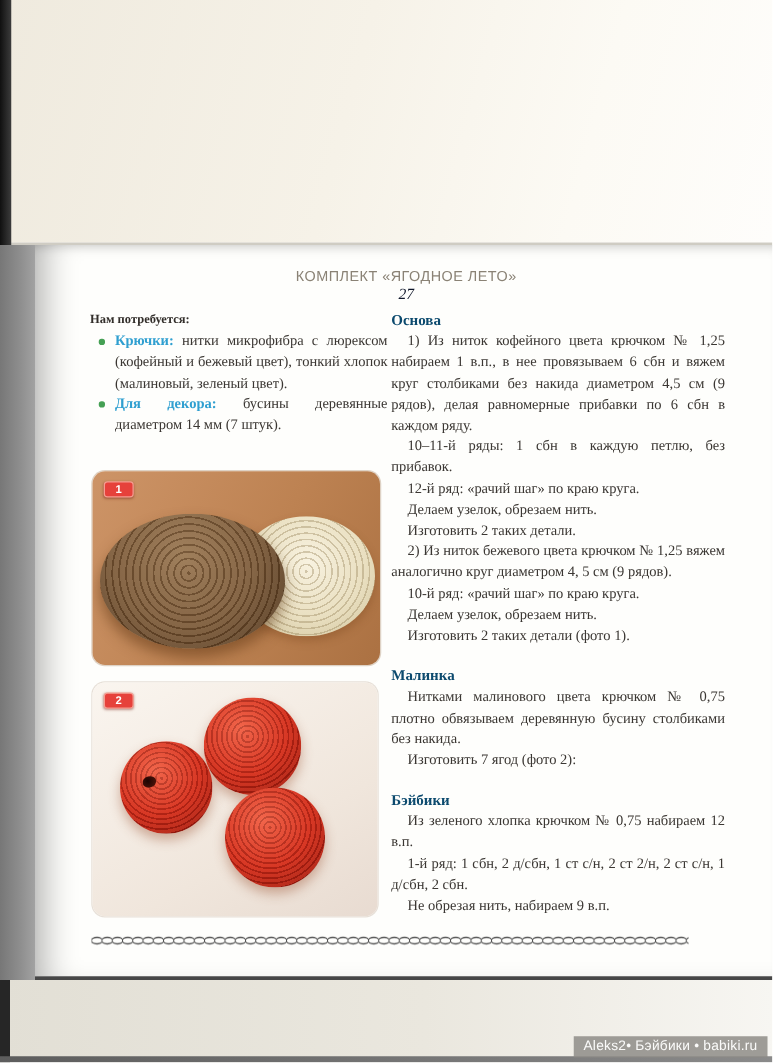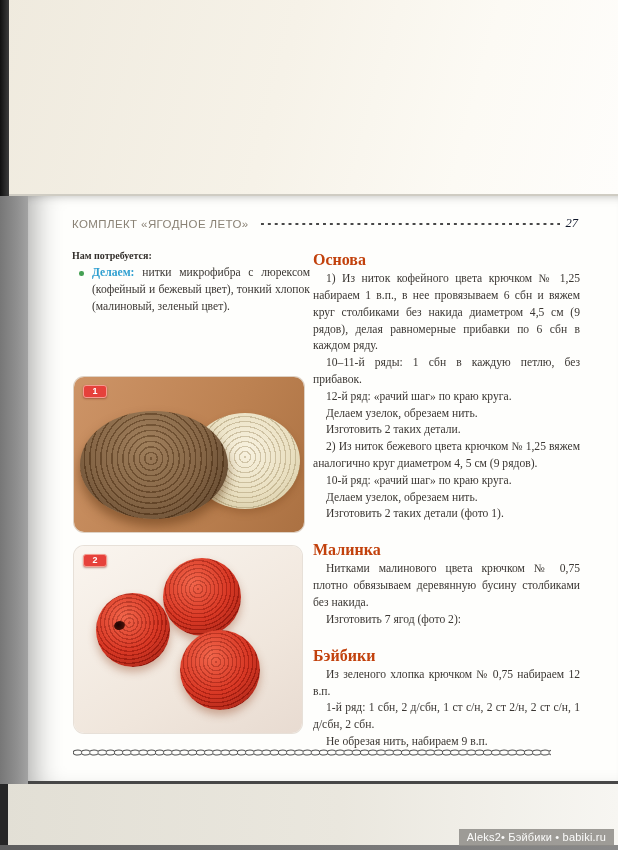--- a/index.html
+++ b/index.html
@@ -24,21 +24,21 @@
   .watermark { position:absolute; right:4px; bottom:4px; padding:2px 8px 3px;
     font-family:"Liberation Sans",sans-serif; font-size:11px; color:#fbfbfa;
     background:rgba(142,140,135,.85); letter-spacing:.2px; }
 
   
   .page { position:absolute; left:28px; top:196px; width:590px; height:588px;
     background:#fefefc; border-bottom:3px solid #474747;
     box-shadow: inset 24px 0 28px -18px rgba(0,0,0,.33), inset 0 7px 9px -7px rgba(0,0,0,.22); }
 
   
-  .hdr { position:absolute; left:44px; top:20px; width:506px; display:flex; align-items:center; }
+  .hdr { position:absolute; left:44px; top:20px; width:506px; display:flex; align-items:center;flex-direction:column; }
   .hdr-title { font-family:"Liberation Sans",sans-serif; font-size:11.5px; color:#8a8275;
     letter-spacing:.4px; white-space:nowrap; }
   .hdr-dots { flex:1; height:12px; margin:0 6px 0 10px;
     background-image:radial-gradient(circle,#474747 1.15px,transparent 1.35px);
     background-size:6.9px 12px; background-repeat:repeat-x; background-position:0 center; }
   .hdr-page { font-size:12.5px; font-style:italic; color:#0f172a; }
 
   
   .left-col { position:absolute; left:44px; top:54px; width:238px; color:#3b3733; }
   .mat-heading { font-size:10px; font-weight:bold; color:#322e2a; margin-bottom:4px; }
@@ -80,21 +80,21 @@
     box-shadow:0 5px 9px rgba(160,90,60,.45); }
   .ball-1 { left:89px; top:12px; width:78px; height:78px; }
   .ball-2 { left:22px; top:47px; width:74px; height:74px; }
   .ball-3 { left:106px; top:84px; width:80px; height:80px; }
   .bead-hole { position:absolute; left:24%; top:38%; width:11px; height:9px; border-radius:50%;
     background:radial-gradient(circle at 40% 40%, #1c0402, #5a170c); transform:rotate(-15deg); }
 
   
   .right-col { position:absolute; left:285px; top:52px; width:267px;
     font-size:11.6px; line-height:1.45; color:#3b3733; text-align:justify; }
-  .right-col h3 { font-size:16px; font-weight:bold; color:#c2410c; text-align:left; }
+  .right-col h3 { font-size:12px; font-weight:bold; color:#0c4a6e; text-align:left; }
   .right-col section + section h3 { margin-top:15px; }
   .right-col p { text-indent:13px; }
 
   .chain { position:absolute; left:45px; top:552px; }
 </style>
 </head>
 <body>
 
 <div class="scan">
 
@@ -108,22 +108,27 @@
       <span class="hdr-title">КОМПЛЕКТ «ЯГОДНОЕ ЛЕТО»</span>
       <span class="hdr-dots"></span>
       <span class="hdr-page">27</span>
     </div>
 
     <div class="left-col">
       <div class="mat-heading">Нам потребуется:</div>
       <ul class="mat-list">
         <li>
           <span class="bullet"></span>
-          <span class="mat-label">Делаем:</span>
+          <span class="mat-label">Крючки:</span>
           <span class="mat-text">нитки микрофибра с люрексом (кофейный и бежевый цвет), тонкий хлопок (малиновый, зеленый цвет).</span>
+        </li>
+        <li>
+          <span class="bullet"></span>
+          <span class="mat-label">Для декора:</span>
+          <span class="mat-text">бусины деревянные диаметром 14 мм (7 штук).</span>
         </li>
       </ul>
     </div>
 
     <div class="photo photo1">
       <div class="disc disc-cream"></div>
       <div class="disc disc-brown"></div>
       <span class="photo-label">1</span>
     </div>
 

